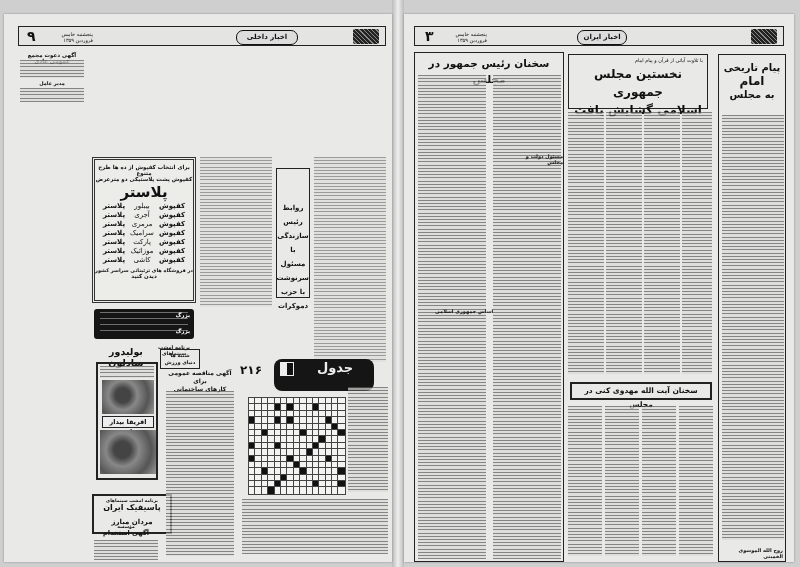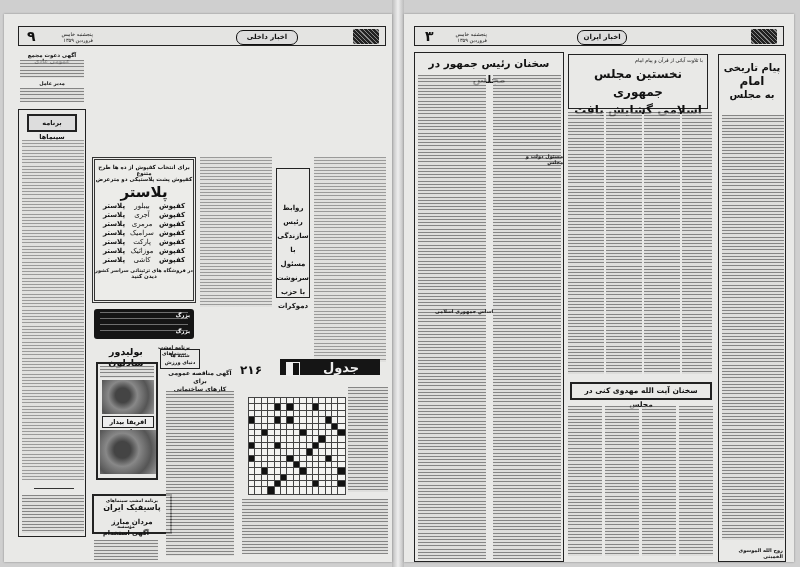--- a/index.html
+++ b/index.html
@@ -42,28 +42,20 @@
     <span class="sec" style="left:217px;width:60px;">اخبار داخلی</span>
     <span class="logo" style="right:6px;"></span>
   </div>
 
   <div class="abs" style="left:14px;top:38px;width:68px;height:52px;">
     <div class="title small" style="font-size:5.5px;">آگهی دعوت مجمع عمومی عادی</div>
     <div class="abs text dense" style="left:2px;top:8px;width:64px;height:18px;"></div>
     <div class="title small abs" style="top:28px;width:68px;">مدیر عامل</div>
     <div class="abs text dense" style="left:2px;top:36px;width:64px;height:14px;"></div>
   </div>
-  <div class="abs box" style="left:14px;top:95px;width:68px;height:428px;">
-    <div class="abs box2" style="left:8px;top:4px;width:50px;height:18px;background:#ddd;">
-      <div class="title" style="font-size:6.5px;line-height:14px;">برنامه سینماها</div>
-    </div>
-    <div class="abs text" style="left:3px;top:30px;width:62px;height:340px;"></div>
-    <div class="hr" style="left:15px;top:378px;width:40px;"></div>
-    <div class="abs text dense" style="left:3px;top:385px;width:62px;height:38px;"></div>
-  </div>
 
 
   <div class="abs ad-frame" style="left:88px;top:143px;width:104px;height:146px;">
     <div class="title" style="font-size:5.5px;margin-top:4px;">برای انتخاب کفپوش از ده ها طرح متنوع</div>
     <div class="title" style="font-size:5.5px;">کفپوش پشت پلاستیکی دو مترعرض</div>
     <div class="title" style="font-size:15px;line-height:20px;">پلاستر</div>
     <div id="plaster-rows">
       <div class="row">
           <span>کفپوش</span>
           <span style="font-weight:normal">بیبلور</span>
@@ -153,21 +145,21 @@
   </div>
 
   <div class="abs" style="left:160px;top:355px;width:72px;height:190px;">
     <div class="title" style="font-size:6px;line-height:8px;">آگهی مناقصه عمومی برای</div>
     <div class="title" style="font-size:6px;line-height:8px;">کارهای ساختمانی</div>
     <div class="abs text dense" style="left:2px;top:22px;width:68px;height:165px;"></div>
   </div>
 
   <div class="abs" style="left:236px;top:345px;width:150px;height:200px;">
     <div class="abs title" style="left:0;top:4px;font-size:12px;">۲۱۶</div>
-    <div class="abs dark" style="left:40px;top:0;width:100px;height:16px;border-radius:0;">
+    <div class="abs dark" style="left:34px;top:0;width:100px;height:32px;border-radius:8px;">
       <div class="abs" style="left:6px;top:3px;width:14px;height:14px;background:linear-gradient(90deg,#eee 50%,#111 50%),#eee;border:1px solid #eee;"></div>
       <div class="abs title" style="left:26px;top:1px;width:70px;font-size:13px;color:#eee;">جدول</div>
     </div>
     <div class="abs crossword" id="xw" style="left:8px;top:38px;">
         <div></div>
         <div></div>
         <div></div>
         <div></div>
         <div></div>
         <div></div>

